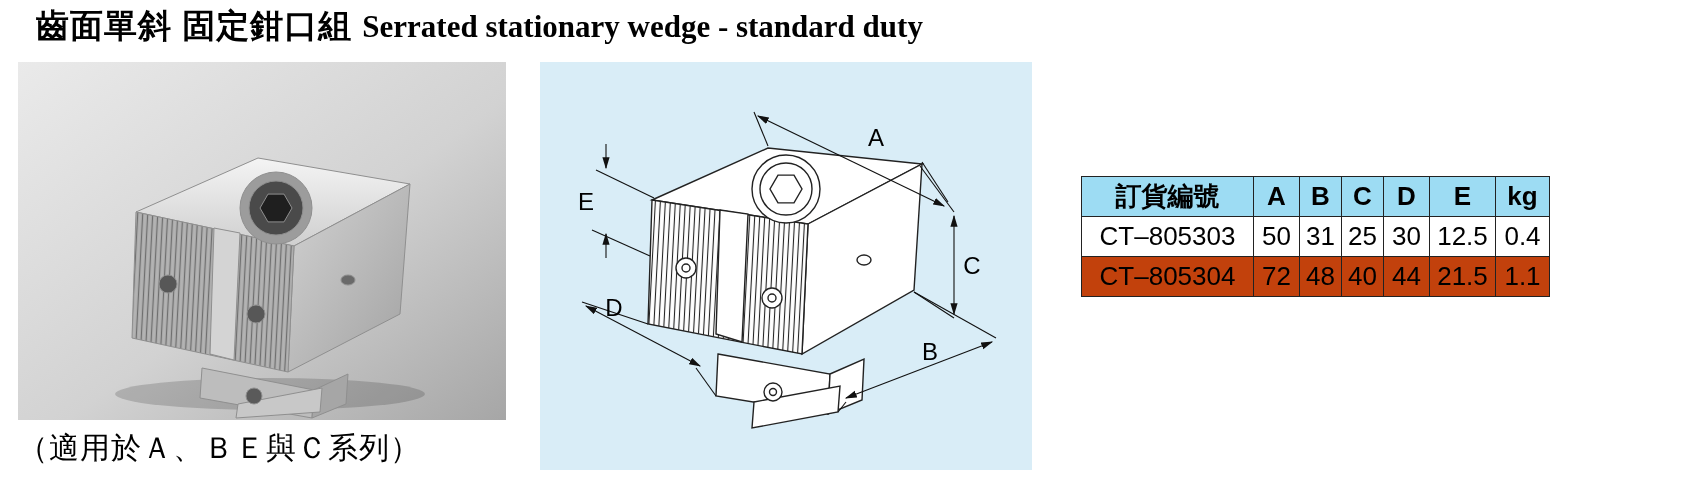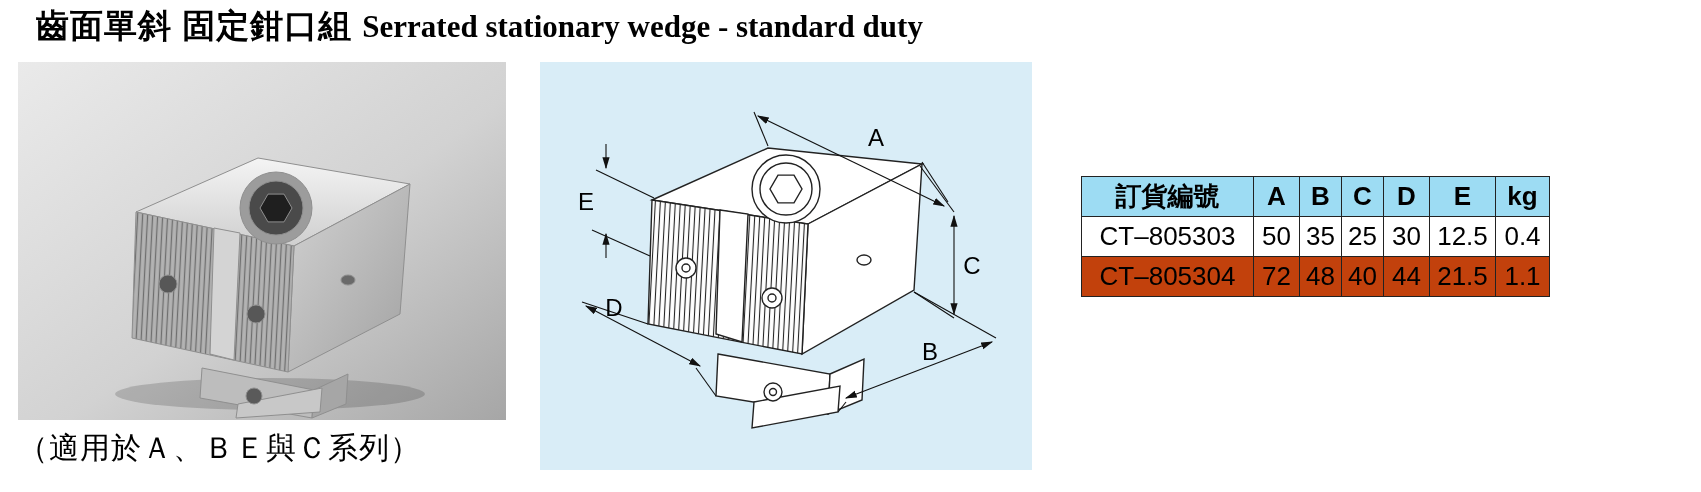--- a/index.html
+++ b/index.html
@@ -165,21 +165,21 @@
         <th>C</th>
         <th>D</th>
         <th>E</th>
         <th>kg</th>
       </tr>
     </thead>
     <tbody>
       <tr>
         <td>CT–805303</td>
         <td>50</td>
-        <td>35</td>
+        <td>31</td>
         <td>25</td>
         <td>30</td>
         <td>12.5</td>
         <td>0.4</td>
       </tr>
       <tr class="alt">
         <td>CT–805304</td>
         <td>72</td>
         <td>48</td>
         <td>40</td>

